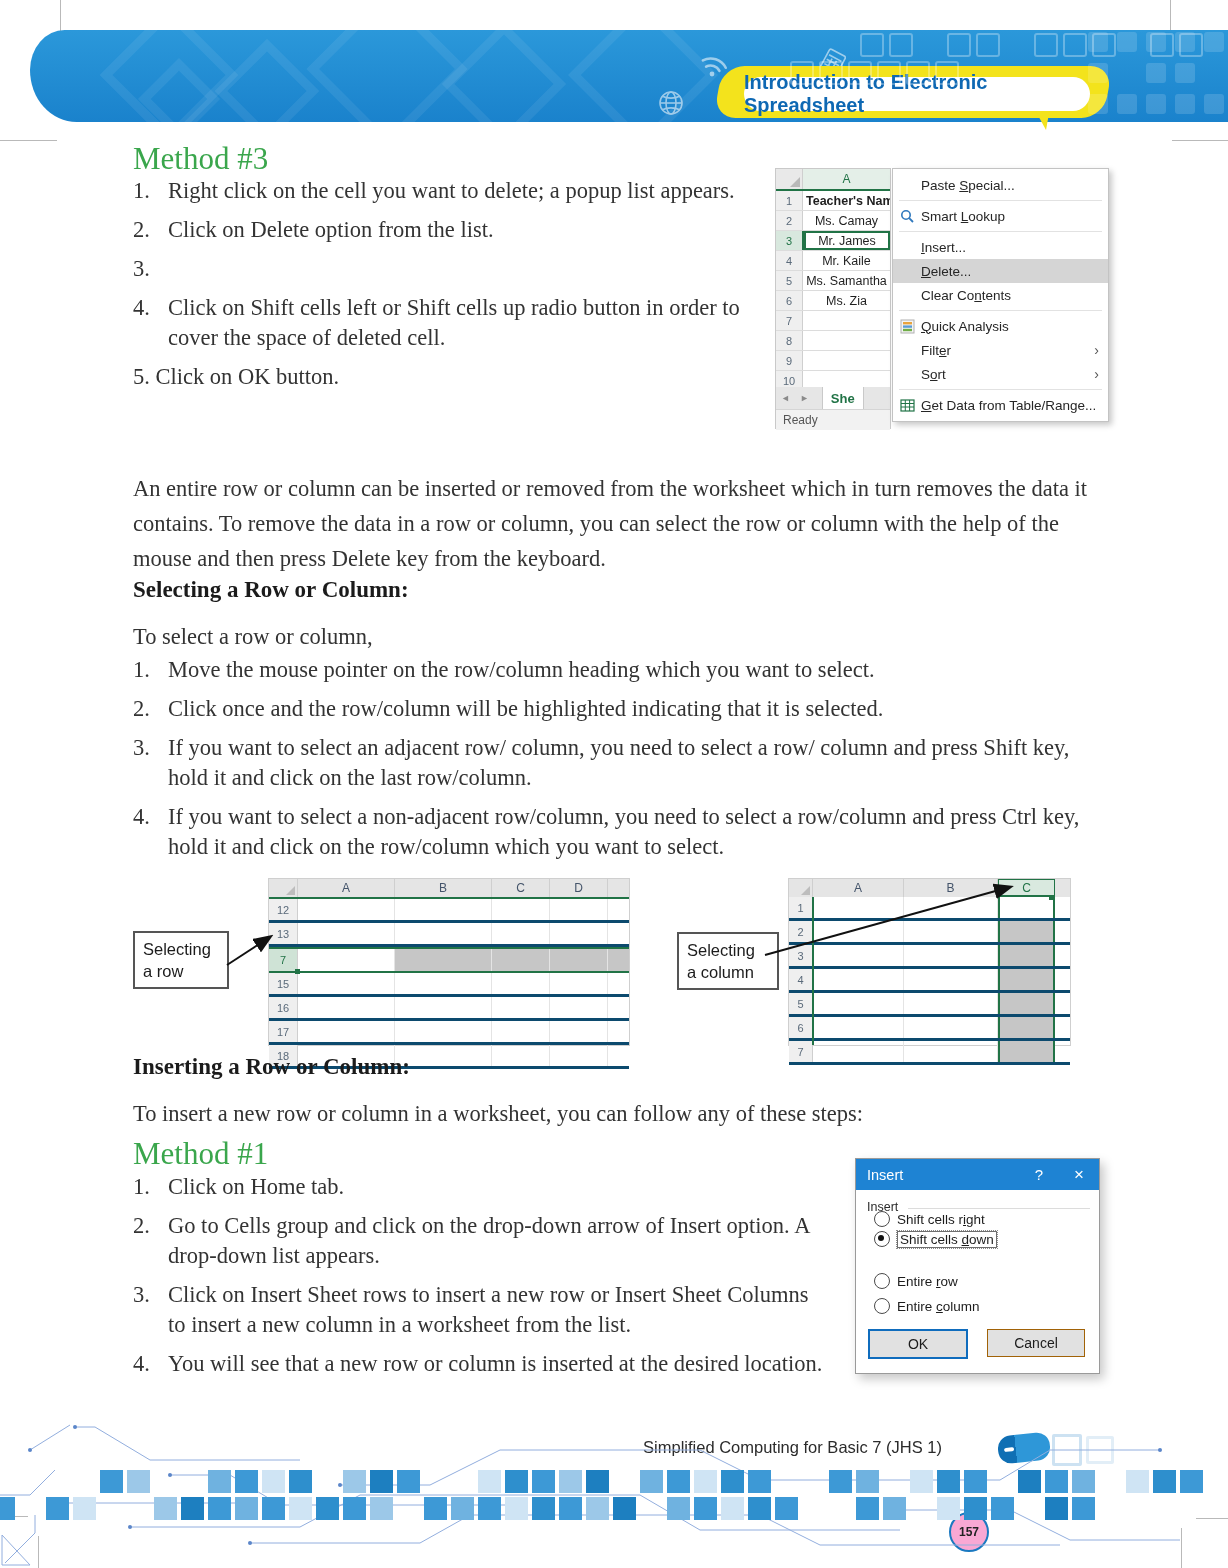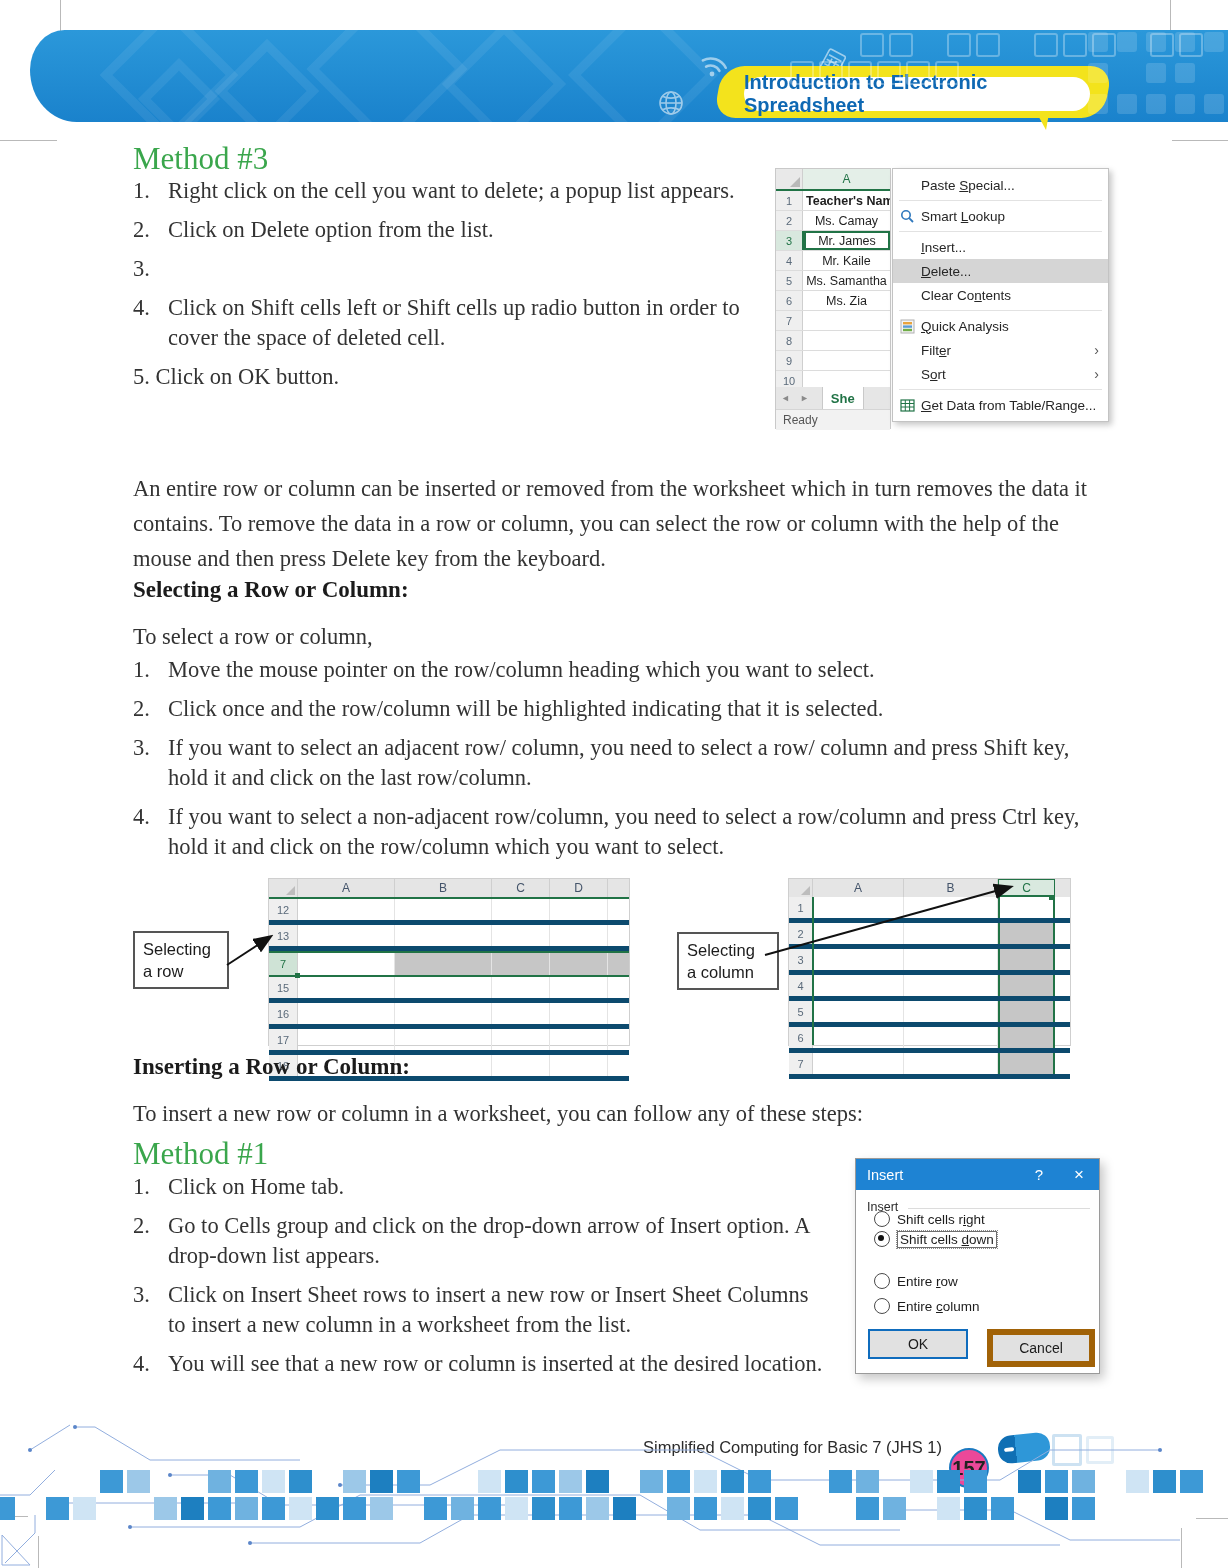--- a/index.html
+++ b/index.html
@@ -76,21 +76,21 @@
 
   
   .xsheet{position:absolute;background:#fff;border:1px solid #cfcfcf;
           font-family:"Liberation Sans",sans-serif;}
   .xhdr{display:flex;height:18px;background:#e5e5e5;position:relative;}
   .xhc{display:flex;align-items:center;justify-content:center;font-size:12px;color:#44546a;
        border-right:1px solid #cfcfcf;}
   .xsel{position:relative;}
   .xsel:after{content:"";position:absolute;right:2px;bottom:2px;
               border-left:9px solid transparent;border-bottom:9px solid #bdbdbd;}
-  .xrow{display:flex;height:21px;border-bottom:5px solid #0c4a6e;}
+  .xrow{display:flex;height:21px;border-bottom:3px solid #0c4a6e;}
   .xnum{display:flex;align-items:center;justify-content:center;font-size:11px;color:#5a6a7a;
         background:#efefef;border-right:1px solid #cfcfcf;}
   .xcell{border-right:1px solid #e4e4e4;}
   .callout{position:absolute;background:#fff;border:2px solid #555;
            font-family:"Liberation Sans",sans-serif;font-size:16.5px;color:#1c1c1c;
            line-height:22px;padding:5px 8px;}
 
   
   #dlg{position:absolute;left:855px;top:1158px;width:243px;height:214px;background:#fff;
        border:1px solid #9a9a9a;box-shadow:4px 5px 10px rgba(0,0,0,.22);
@@ -103,28 +103,28 @@
   .drule{position:absolute;left:52px;right:9px;top:49px;height:1px;background:#dcdcdc;}
   .opt{position:absolute;left:18px;display:flex;align-items:center;height:20px;font-size:13.5px;color:#1c1c1c;}
   .rad{width:14px;height:14px;border:1px solid #4a4a4a;border-radius:50%;margin-right:7px;
        position:relative;background:#fff;flex:none;}
   .rad.on:after{content:"";position:absolute;left:3px;top:3px;width:6px;height:6px;
                 border-radius:50%;background:#111;}
   .olab.fbox{border:1px solid #6e6e6e;outline:1px dotted #8a8a8a;padding:0 2px;}
   .dbtn{position:absolute;width:96px;height:26px;display:flex;align-items:center;justify-content:center;
         background:#e1e1e1;font-size:14px;color:#1c1c1c;}
   #okbtn{left:12px;top:170px;border:2px solid #0f6cbd;}
-  #cancelbtn{left:131px;top:170px;border:6px solid #a16207;}
+  #cancelbtn{left:131px;top:170px;border:1px solid #a16207;}
 
   
   #footer-text{position:absolute;left:640px;top:1438px;width:302px;text-align:right;
                font-family:"Liberation Sans",sans-serif;font-size:16.5px;color:#2b2b2b;}
-  #pagenum{position:absolute;left:949px;top:1448px;width:36px;height:36px;border:2.5px solid #1b79c0;
-           border-radius:50%;background:#ec4899;display:flex;align-items:center;justify-content:center;
-           font-family:"Liberation Sans",sans-serif;font-size:20px;font-weight:bold;color:#222;}
+  #pagenum{position:absolute;left:949px;top:1512px;width:36px;height:36px;border:2.5px solid #1b79c0;
+           border-radius:50%;background:#f9a8d4;display:flex;align-items:center;justify-content:center;
+           font-family:"Liberation Sans",sans-serif;font-size:12px;font-weight:bold;color:#222;}
   #mouse{position:absolute;left:998px;top:1434px;width:52px;height:28px;border-radius:13px;
          background:linear-gradient(90deg,#0f6fb4 0 34%,#2e97d8 34%);transform:rotate(-6deg);}
   #mouse:after{content:"";position:absolute;left:6px;top:12px;width:10px;height:4px;border-radius:2px;background:#fff;}
   .fsq{position:absolute;border-radius:2px;}
   u{text-decoration:underline;}
 </style>
 </head>
 <body>
 <div id="page">
 

